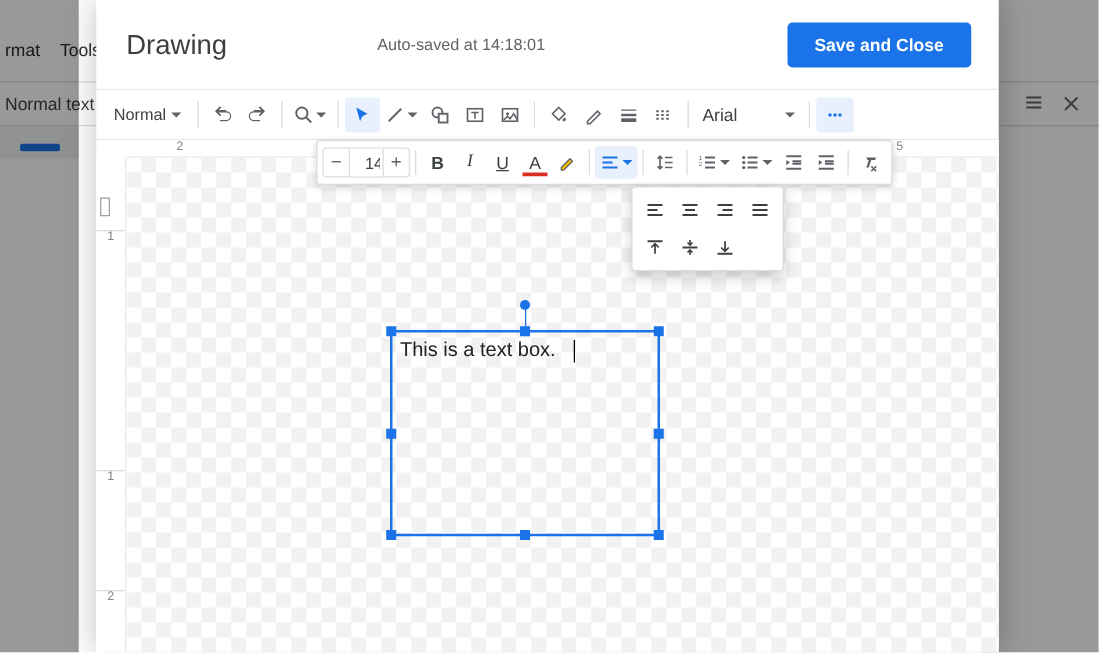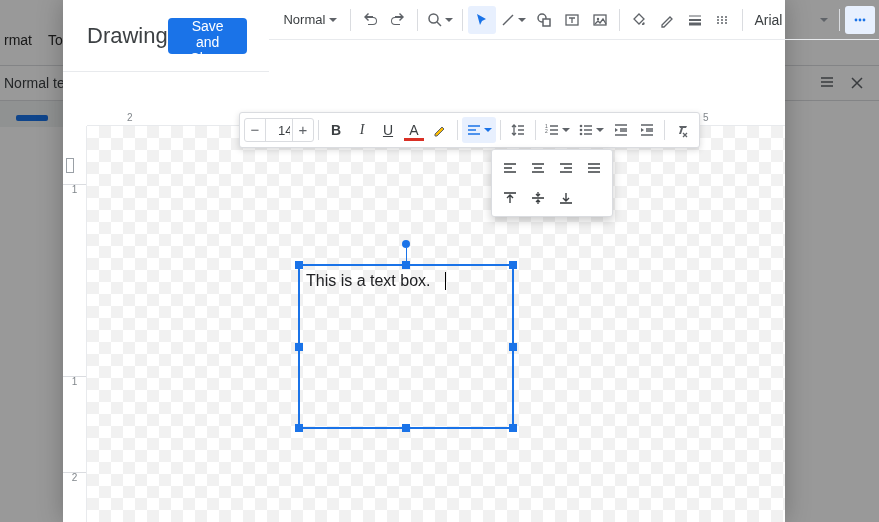--- a/index.html
+++ b/index.html
@@ -34,36 +34,36 @@
     display:flex; align-items:center; padding:0 4px;
     color:#3c4043;
   }
   .bg-underbar .normtxt { margin-left:0px; font-size:14px; }
   .bg-underbar .right-icons { margin-left:auto; display:flex; gap:14px; padding-right:10px;}
   .bg-doc-shadow { position:absolute; left:0px; top:101px; width:63px; height:26px; background:#f1f3f4;}
   .bg-blue-tab { position:absolute; left:16px; top:115px; width:32px; height:6px; background:#1a73e8; border-radius:2px;}
 
   
   .modal {
-    position: absolute; left: 63px; top: 0; width: 722px; height: 522px;
+    position: absolute; left: 77px; top: 0; width: 722px; height: 522px;
     background: #fff; z-index: 5;
     box-shadow: 0 0 24px rgba(0,0,0,0.25);
-    display:flex; flex-direction:row;
+    display:flex; flex-direction:column;
   }
   .modal-head {
     height: 72px; display:flex; align-items:center;
     padding: 0 22px 0 24px;
     border-bottom: 1px solid #e8eaed;
   }
   .title { font-size: 22px; color:#3c4043; flex:0 0 auto; font-weight:400;}
   .autosave { flex:1 1 auto; text-align:left; padding-left:120px; color:#5f6368; font-size:13px;}
   .save-btn {
     background:#1a73e8; color:#fff; border:none; border-radius:4px;
     font-size:14px; height:36px; padding:0 22px; cursor:pointer;
-    font-weight:400;
+    font-weight:700;
   }
   
   .tb1 {
     height: 40px; display:flex; align-items:center; gap:0;
     padding: 0 6px; border-bottom:1px solid #e8eaed;
   }
   .tb1 .sep { width:1px; height:22px; background:#dadce0; margin:0 5px;}
   .actions-btn {
     display:flex; align-items:center; gap:4px;
     font-size:13px; color:#3c4043; padding:4px 8px; border-radius:3px;
@@ -150,20 +150,21 @@
         </svg>
     </span>
   </div>
 </div>
 <div class="bg-doc-shadow"></div>
 <div class="bg-blue-tab"></div>
 
 <div class="modal">
   <div class="modal-head">
     <div class="title">Drawing</div>
+    <div class="autosave">Auto-saved at 14:18:01</div>
     <button class="save-btn">Save and Close</button>
   </div>
 
   <div class="tb1">
     <div class="actions-btn">
       <span>Normal</span>
       <span class="dd-caret"></span>
     </div>
     <div class="sep"></div>
     <div class="ibtn">

